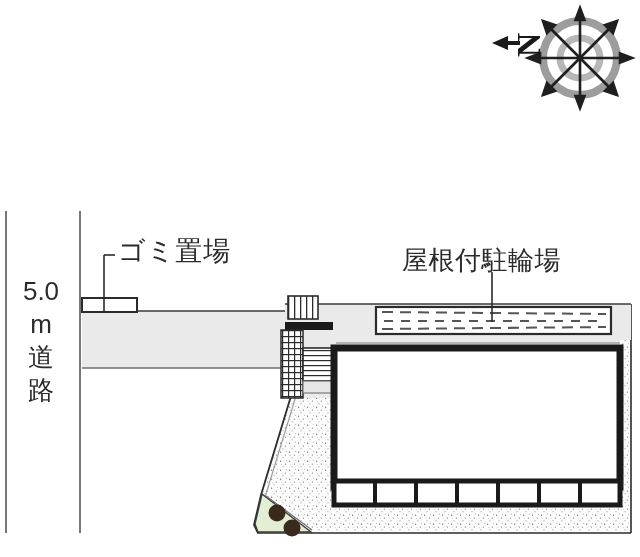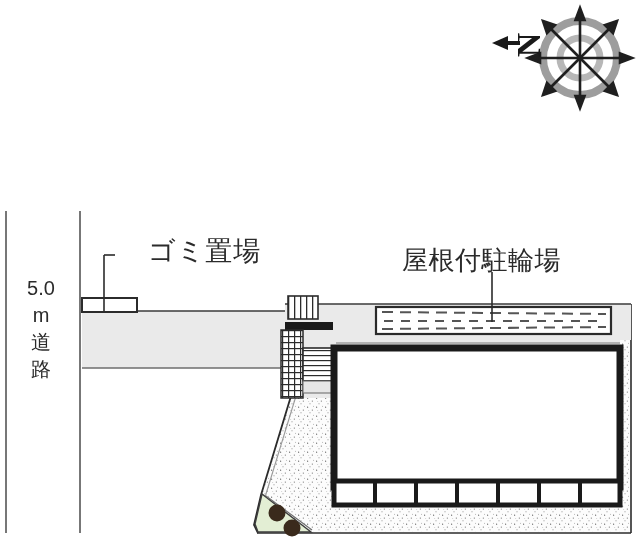--- a/index.html
+++ b/index.html
@@ -27,35 +27,34 @@
     position: absolute;
     color: #2b2b2b;
     white-space: nowrap;
     line-height: 1.0;
   }
   #label-gomi {
     left: 118px;
     top: 238px;
     font-size: 27px;
     letter-spacing: 1px;
-    margin-left: 30px;
   }
   #label-chusha {
     left: 402px;
     top: 239px;
     font-size: 26px;
     letter-spacing: 0.5px;
     margin-top: 8px;
   }
   #label-road {
     left: 17px;
     top: 278px;
     width: 48px;
     text-align: center;
-    font-size: 20px;
+    font-size: 26px;
   }
   #label-road span {
     display: block;
     margin-bottom: 7px;
   }
 </style>
 </head>
 <body>
 
 <div id="plan">

